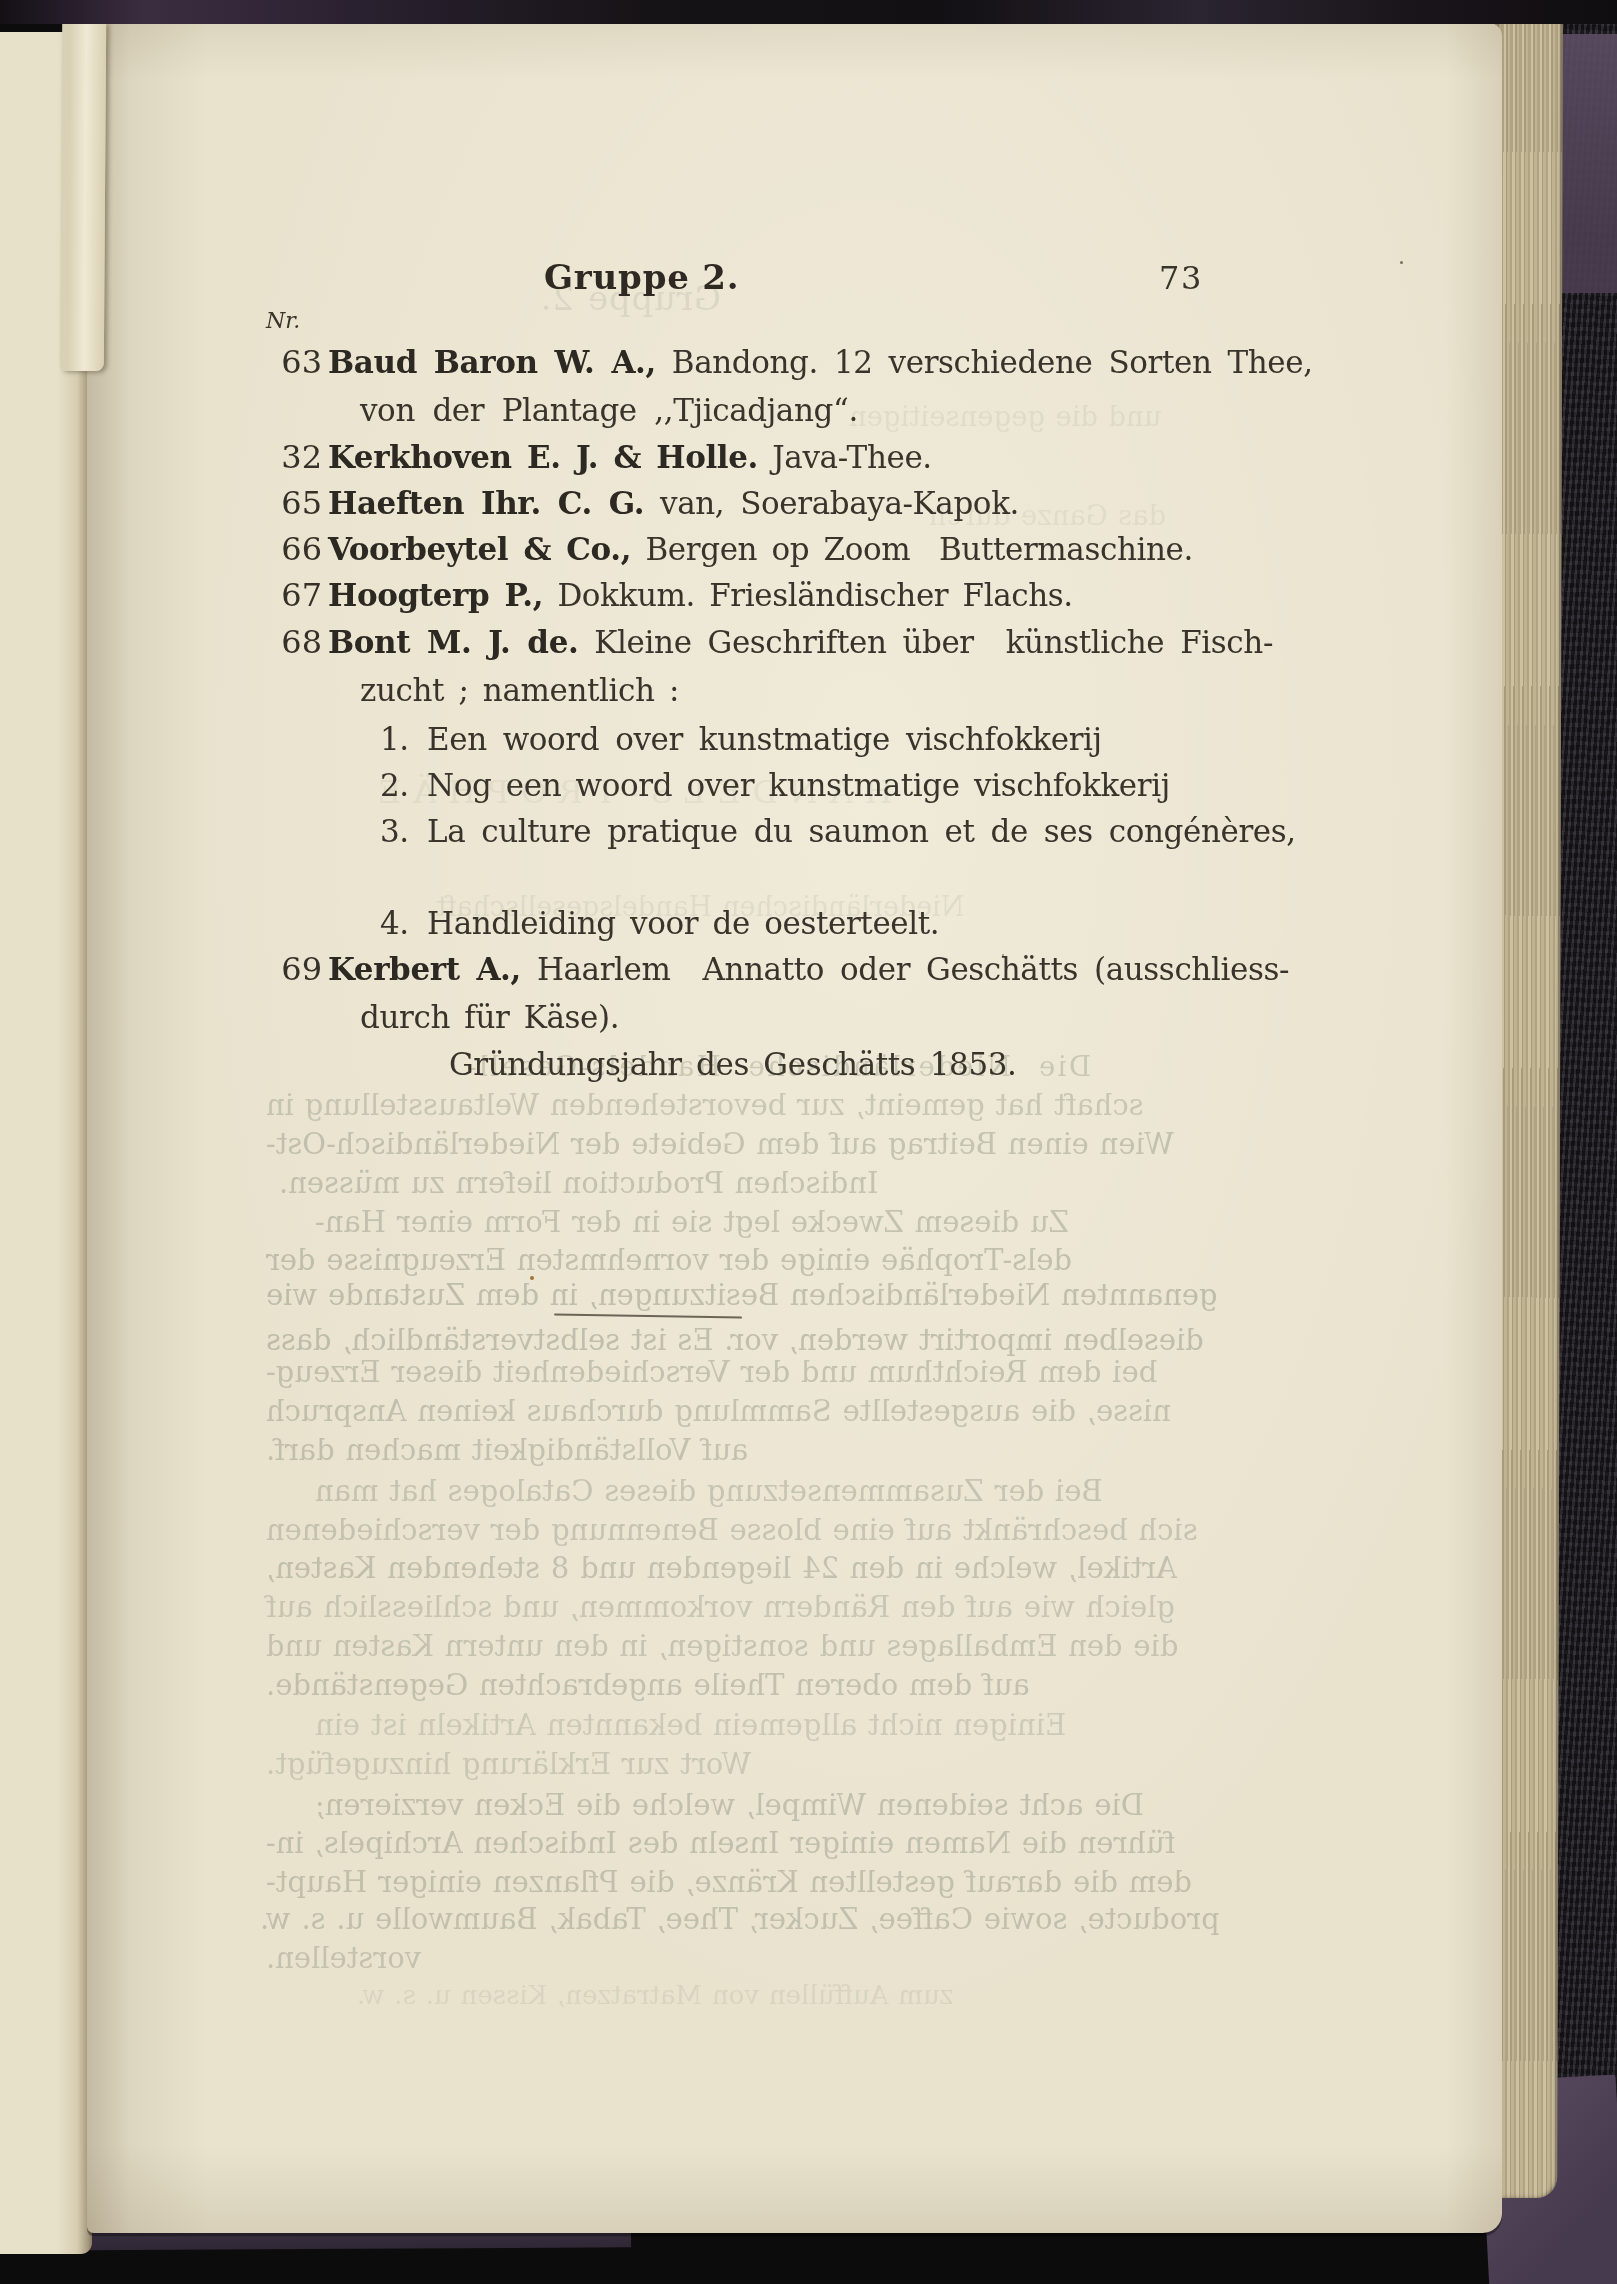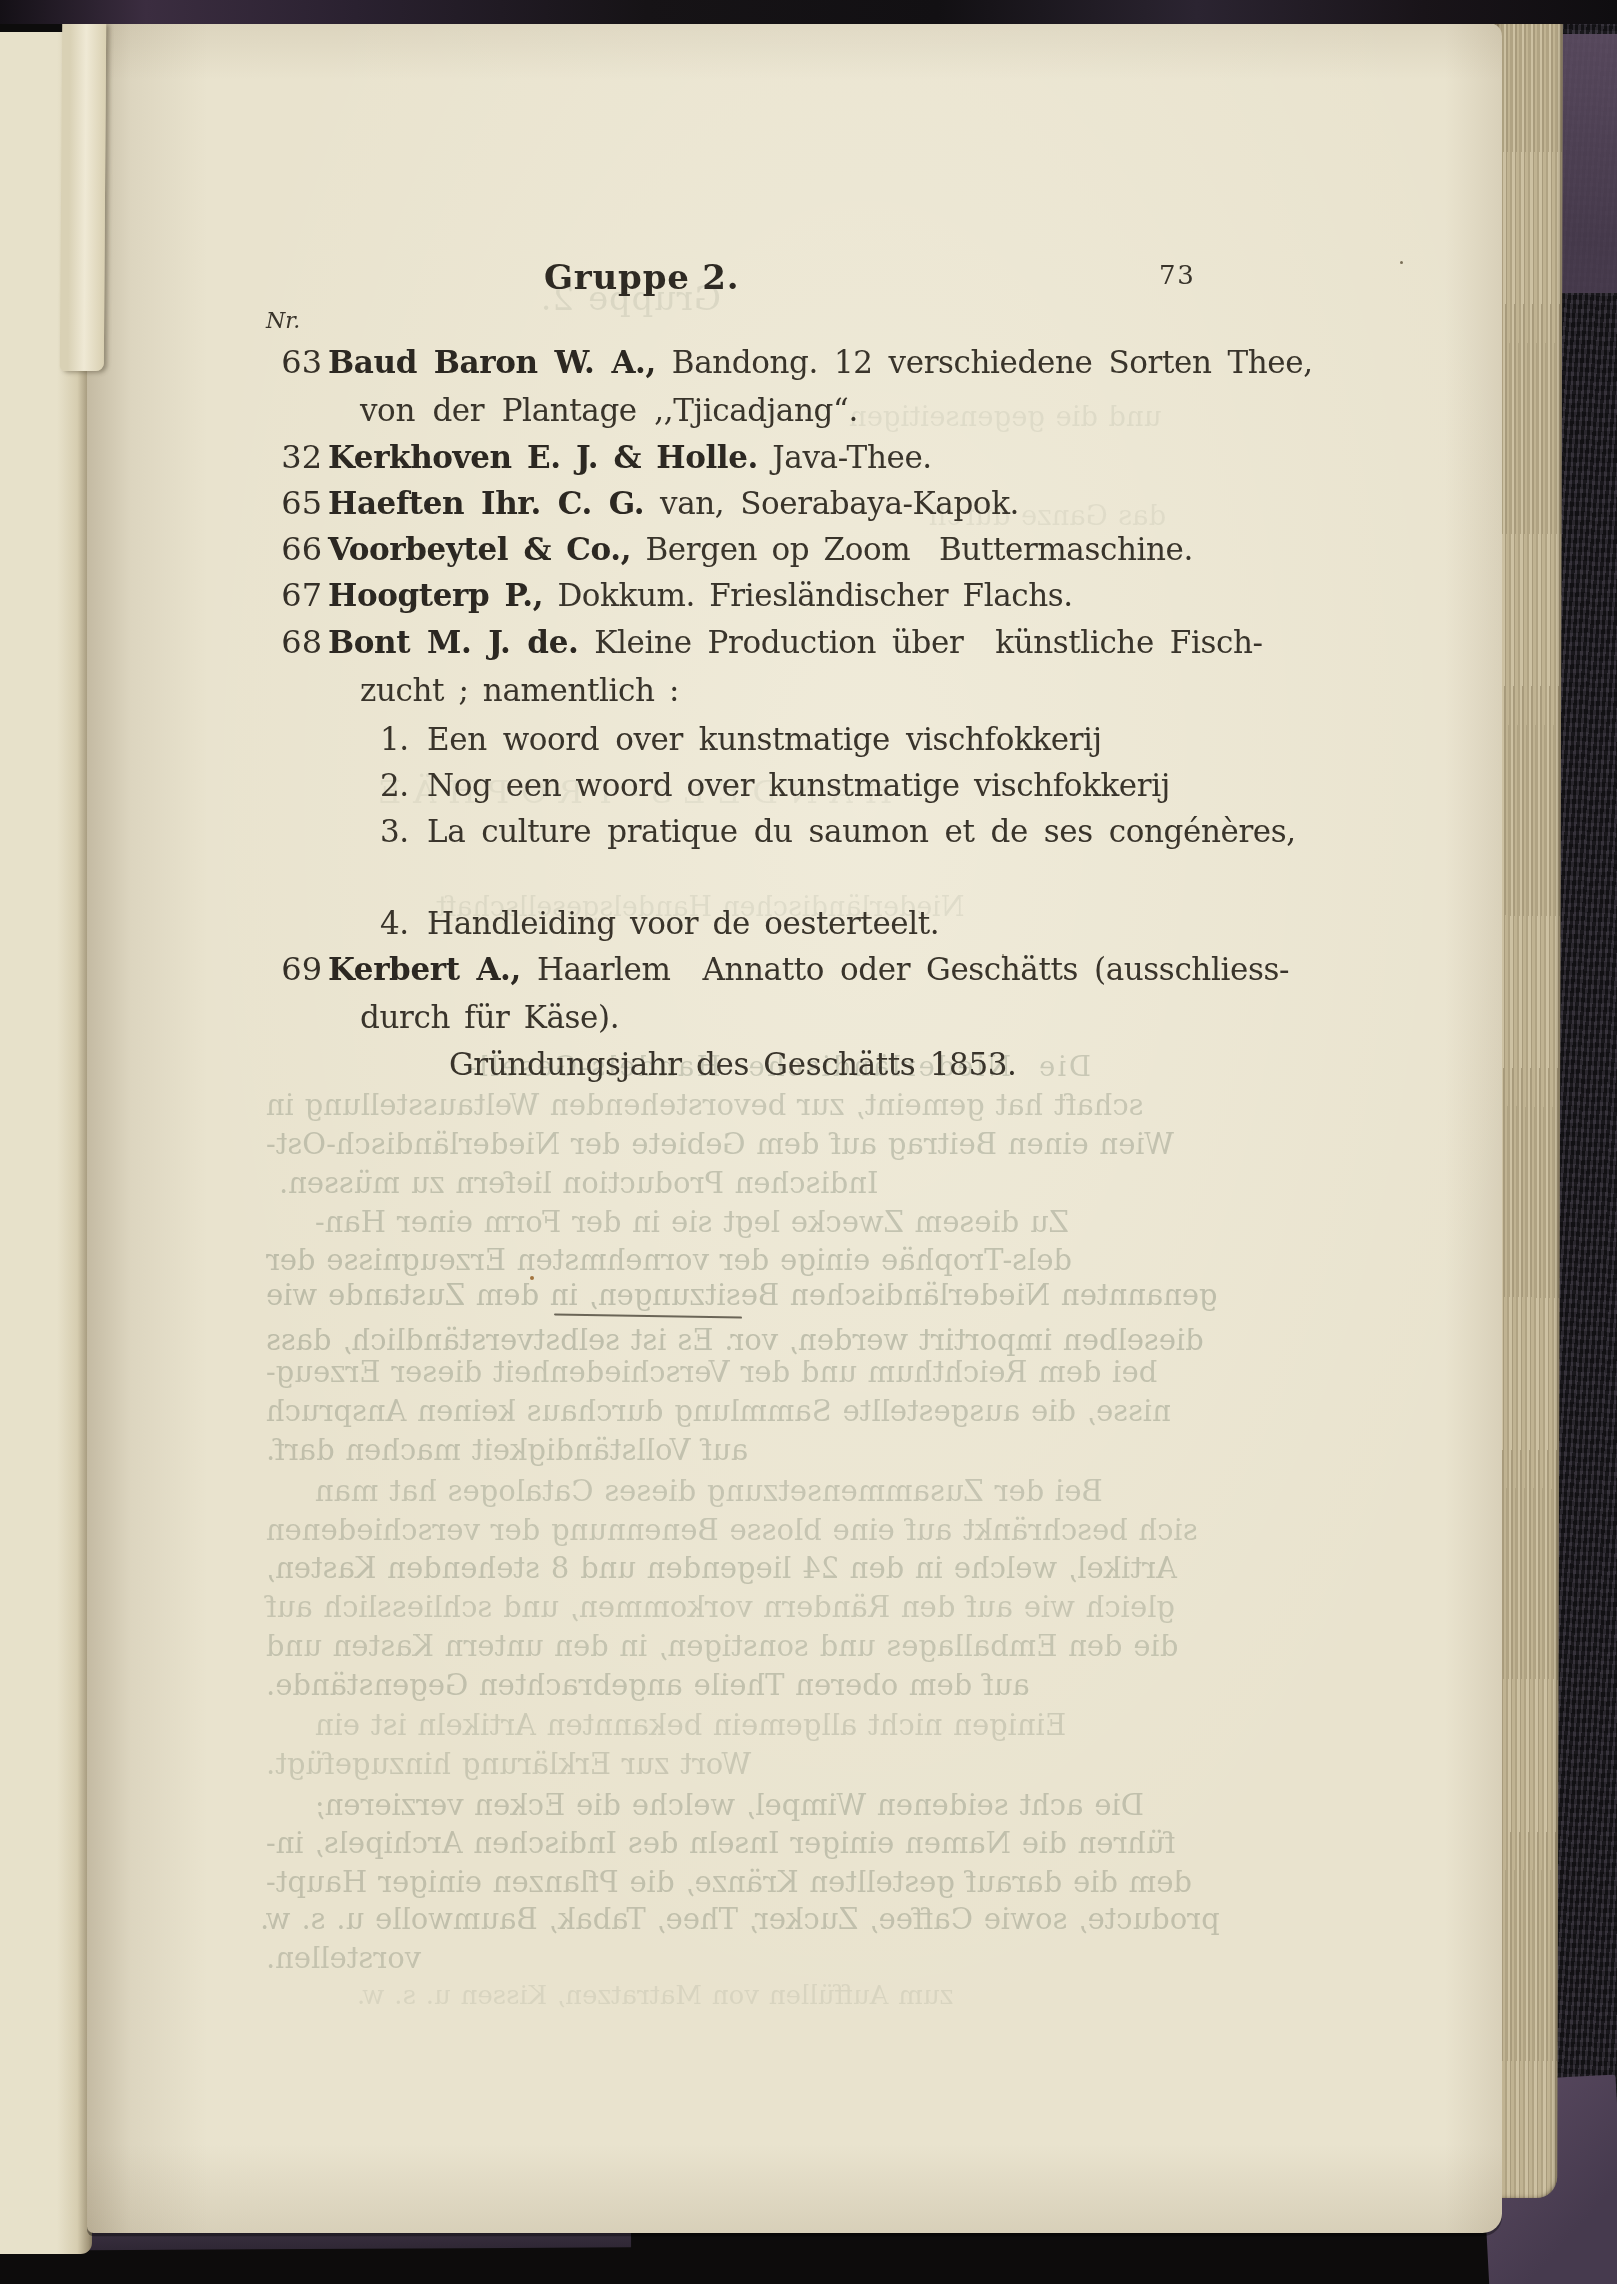--- a/index.html
+++ b/index.html
@@ -48,21 +48,21 @@
       linear-gradient(0deg, rgba(125,106,74,.16) 0, rgba(125,106,74,0) 89px),
       linear-gradient(180deg, rgba(125,106,74,.12) 0, rgba(125,106,74,0) 57px),
       #e9e3ce;
     border-radius:4.9px 13px 19.4px 6.5px;
     box-shadow:0 3.2px 0 rgba(0,0,0,.35);}
 
   
   .page *{line-height:1.1;}
   .heading{position:absolute;left:457px;top:236px;font-size:34px;font-weight:bold;
     letter-spacing:0.8px;color:#2e2a23;white-space:pre;}
-  .pageno{position:absolute;left:1072px;top:238px;font-size:26px;color:#39342b;letter-spacing:1.6px;white-space:pre;}
+  .pageno{position:absolute;left:1072px;top:238px;font-size:32px;color:#39342b;letter-spacing:1.6px;white-space:pre;}
   .nrlabel{position:absolute;left:179px;top:286px;font-size:22px;color:#39342b;white-space:pre;font-style:italic;}
   .nr{position:absolute;left:154px;width:81px;text-align:right;font-size:32px;color:#353028;white-space:pre;}
   .line{position:absolute;left:241px;font-size:31px;color:#39342b;letter-spacing:-0.4px;
     word-spacing:3.2px;white-space:nowrap;}
   .line span{white-space:pre;}
   .b{font-weight:bold;color:#2c2822;}
   .ind1{left:273px;} .ind2{left:362px;} .sub{left:293px;} .subcont{left:341px;letter-spacing:-0.8px;word-spacing:0;}
   .subnum{display:inline-block;width:47px;}
   .ws6{word-spacing:4.9px;} .ws8{word-spacing:6.5px;} .ws10{word-spacing:8px;}
   .rule{position:absolute;left:467px;top:1292px;width:188px;height:2.4px;background:#534d41;
@@ -135,21 +135,21 @@
     <div class="nr" style="top:463px">65</div>
     <div class="line ws8" style="top:463px"><span class="b">Haeften Ihr. C. G.</span> <span>van, Soerabaya-Kapok.</span></div>
 
     <div class="nr" style="top:509px">66</div>
     <div class="line ws6" style="top:509px"><span class="b">Voorbeytel &amp; Co.,</span> <span>Bergen op Zoom  Buttermaschine.</span></div>
 
     <div class="nr" style="top:555px">67</div>
     <div class="line ws6" style="top:555px"><span class="b">Hoogterp P.,</span> <span>Dokkum. Friesländischer Flachs.</span></div>
 
     <div class="nr" style="top:602px">68</div>
-    <div class="line ws8" style="top:602px"><span class="b">Bont M. J. de.</span> <span>Kleine Production über  künstliche Fisch-</span></div>
+    <div class="line ws8" style="top:602px"><span class="b">Bont M. J. de.</span> <span>Kleine Geschriften über  künstliche Fisch-</span></div>
     <div class="line ind1 ws6" style="top:650px"><span>zucht ; namentlich :</span></div>
 
     <div class="line sub ws8" style="top:699px"><span class="subnum">1.</span><span>Een woord over kunstmatige vischfokkerij</span></div>
     <div class="line sub ws6" style="top:745px"><span class="subnum">2.</span><span>Nog een woord over kunstmatige vischfokkerij</span></div>
     <div class="line sub ws8" style="top:791px"><span class="subnum">3.</span><span>La culture pratique du saumon et de ses congénères,</span></div>
     <div class="line sub ws6" style="top:883px"><span class="subnum">4.</span><span>Handleiding voor de oesterteelt.</span></div>
 
     <div class="nr" style="top:929px">69</div>
     <div class="line ws8" style="top:929px"><span class="b">Kerbert A.,</span> <span>Haarlem  Annatto oder Geschätts (ausschliess-</span></div>
     <div class="line ind1 ws6" style="top:977px"><span>durch für Käse).</span></div>

